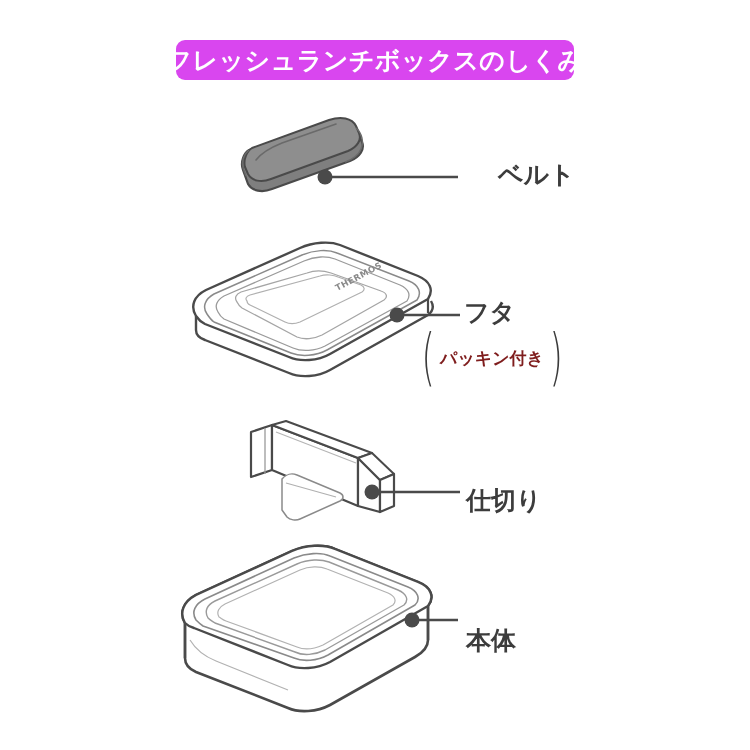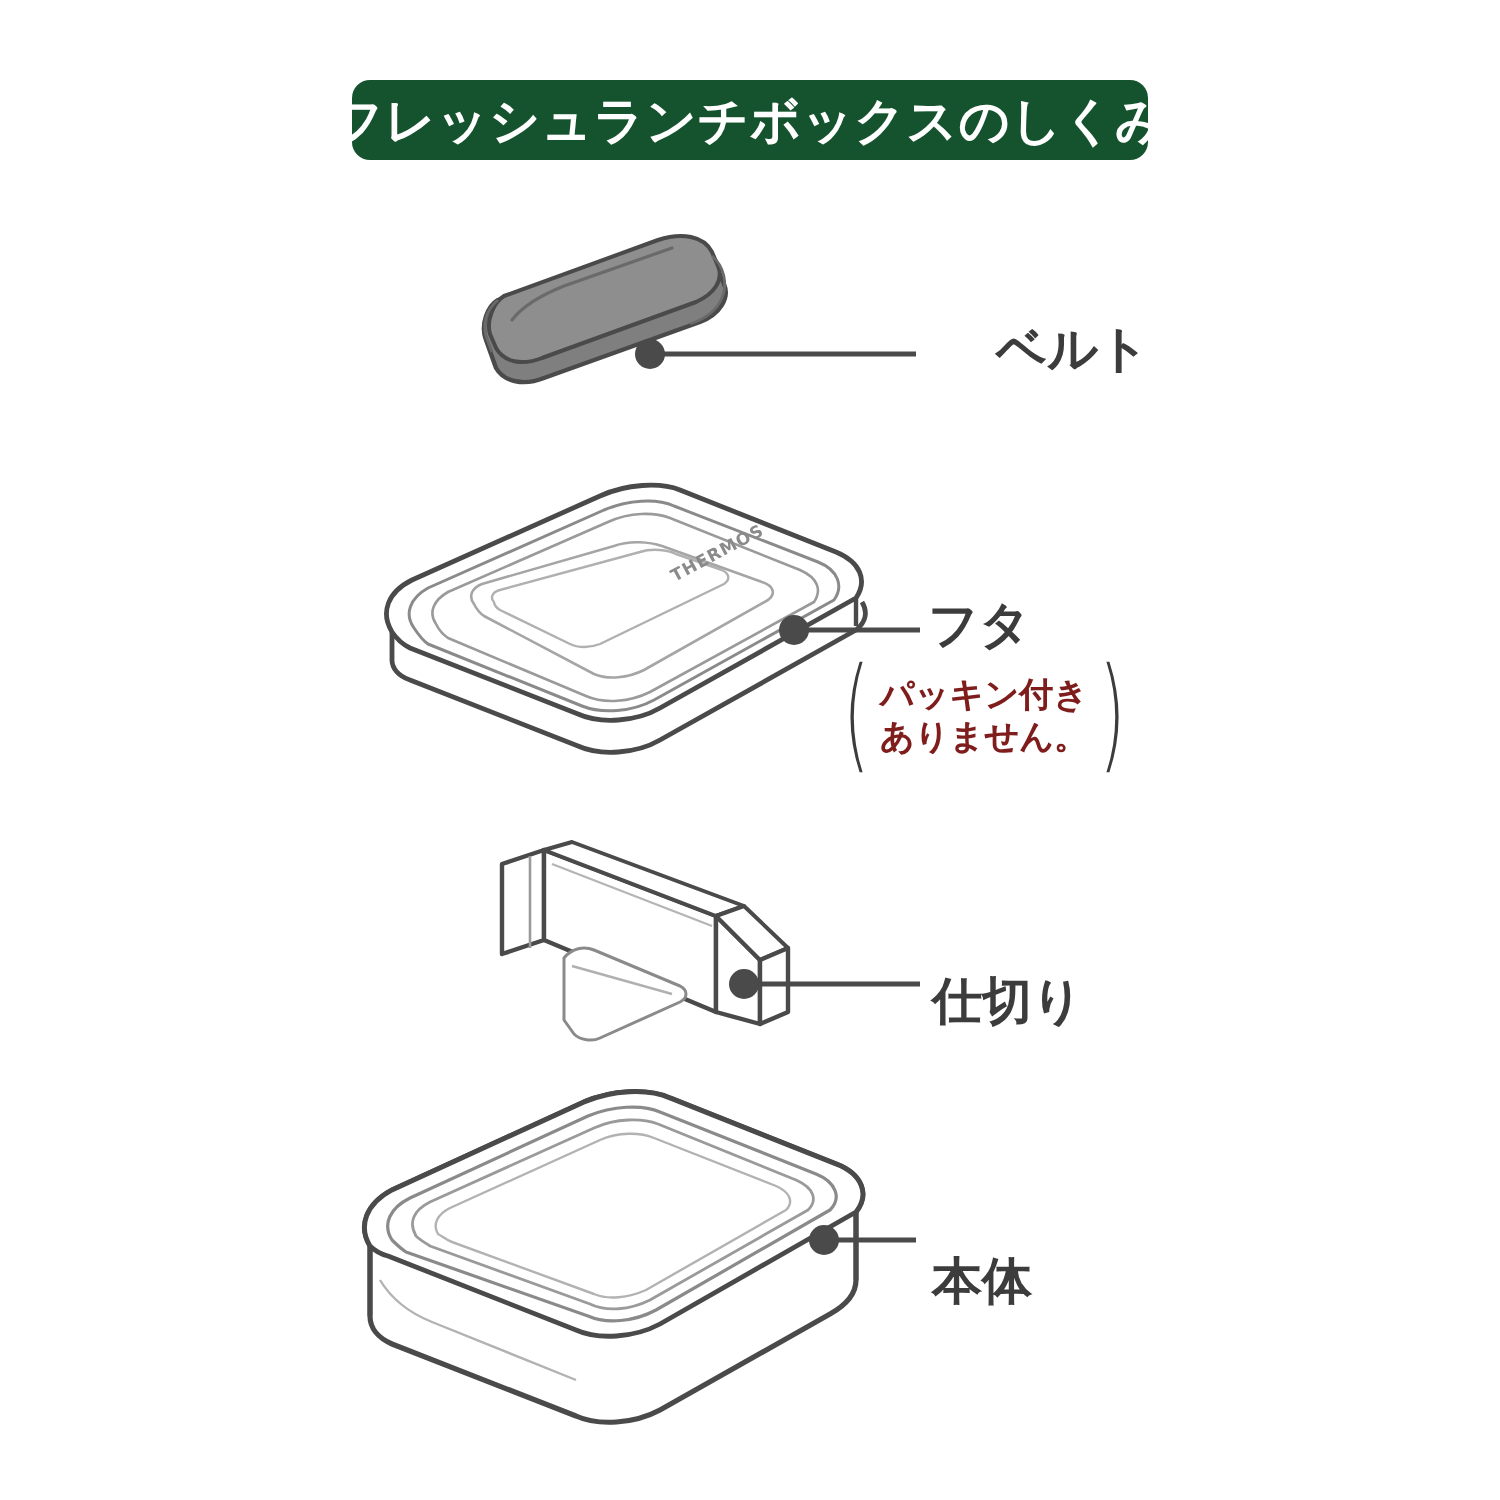--- a/index.html
+++ b/index.html
@@ -16,21 +16,21 @@
     color: #3c3c3c;
   }
 
   
   #title-banner {
     position: absolute;
     left: 176px;
     top: 40px;
     width: 398px;
     height: 40px;
-    background: #14532d;
+    background: #d946ef;
     border-radius: 9px;
     display: flex;
     align-items: center;
     justify-content: center;
     box-sizing: border-box;
   }
   #title-banner .title-text {
     color: #ffffff;
     font-size: 25px;
     font-weight: bold;
@@ -248,16 +248,15 @@
 <div class="callout-label" id="label-lid">フタ</div>
 
 <div class="callout-label" id="label-divider">仕切り</div>
 
 <div class="callout-label" id="label-body">本体</div>
 
 <div id="lid-note">
   <span class="paren">(</span>
   <span class="note-lines">
     <div>パッキン付き</div>
-    <div>ありません。</div>
   </span>
   <span class="paren">)</span>
 </div>
 
 </body></html>

